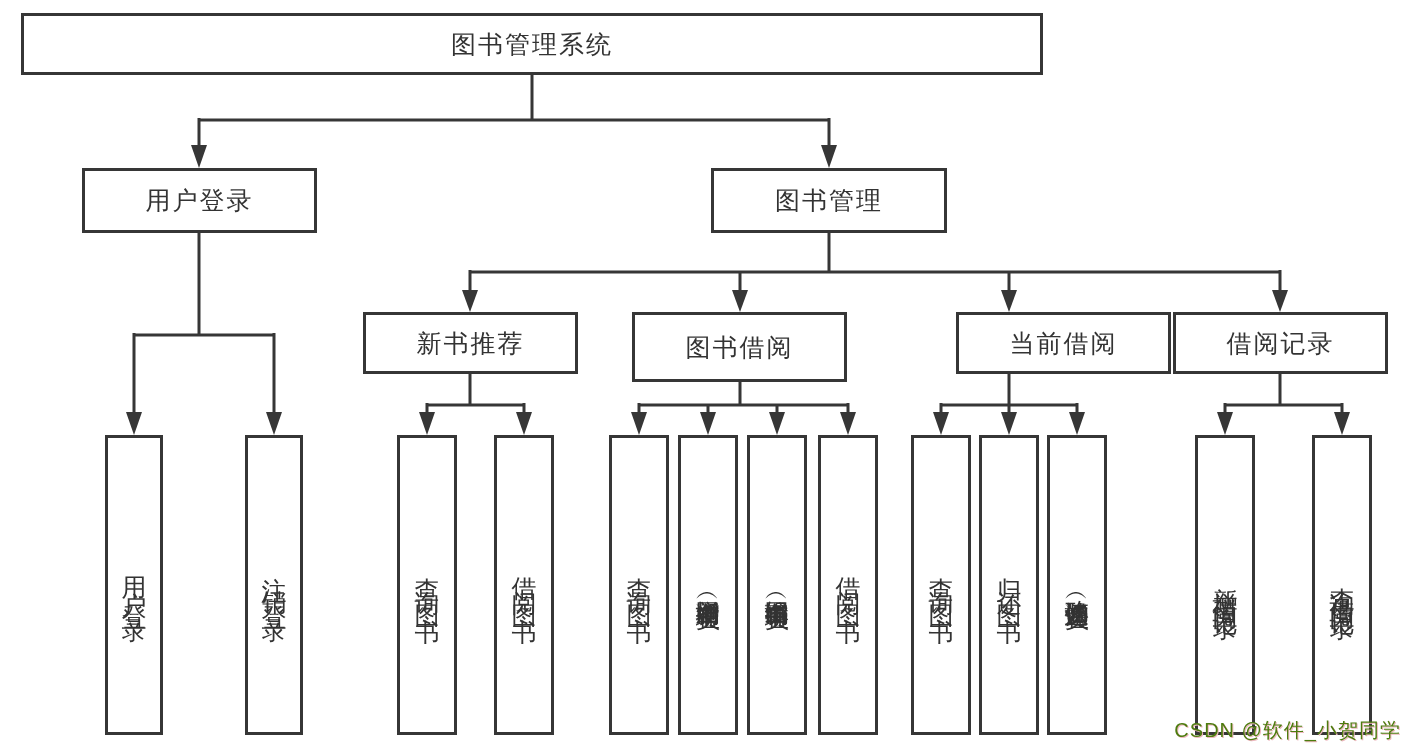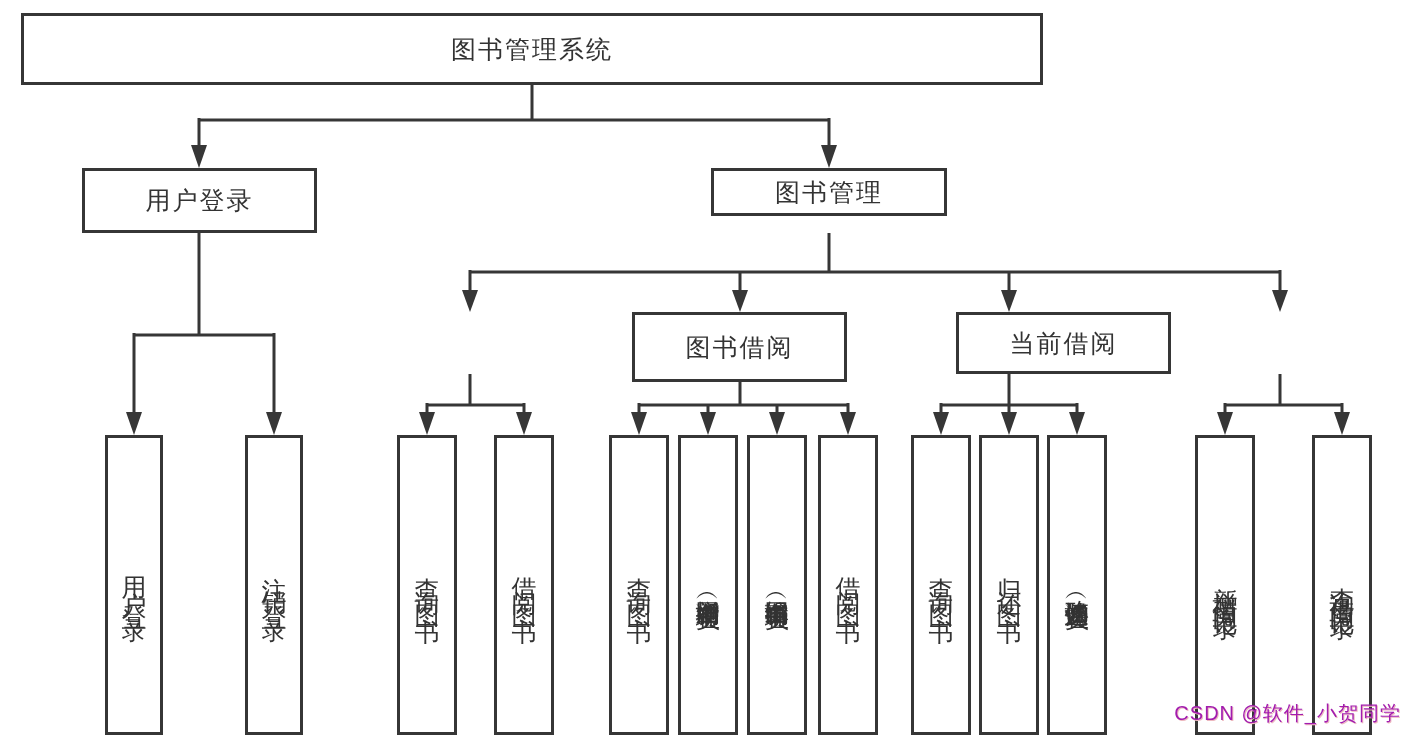--- a/index.html
+++ b/index.html
@@ -34,23 +34,23 @@
     font-size: 25px;
     line-height: 1.15;
     display: block;
   }
   .sp14 span { letter-spacing: 14px; }
   .sp6  span { letter-spacing: 6px;  }
   .sp1  span { letter-spacing: 1px; font-size: 24px; }
   .watermark {
     position: absolute;
     right: 4px;
-    bottom: 20px;
+    bottom: 3px;
     font-size: 20px;
-    color: #a21caf;
+    color: #4d7c0f;
     text-shadow: 1px 1px 0 #edb8bf;
     letter-spacing: 1px;
     z-index: 5;
     white-space: nowrap;
   }
 </style>
 </head>
 <body>
 
 <div class="canvas">
@@ -88,36 +88,42 @@
       <polygon points="769,412 785,412 777,435"></polygon>
       <polygon points="840,412 856,412 848,435"></polygon>
       <polygon points="933,412 949,412 941,435"></polygon>
       <polygon points="1001,412 1017,412 1009,435"></polygon>
       <polygon points="1069,412 1085,412 1077,435"></polygon>
       <polygon points="1217,412 1233,412 1225,435"></polygon>
       <polygon points="1334,412 1350,412 1342,435"></polygon>
     </g>
   </svg>
 
-  <div class="box h" style="left:21px; top:13px; width:1022px; height:72px;">
+  <div class="box h" style="left:21px; top:13px; width:1022px; height:62px;">
     <span>图书管理系统</span>
   </div>
 
   <div class="box h" style="left:82px; top:168px; width:235px; height:65px;">
     <span>用户登录</span>
   </div>
-  <div class="box h" style="left:711px; top:168px; width:236px; height:48px;">
+  <div class="box h" style="left:711px; top:168px; width:236px; height:65px;">
     <span>图书管理</span>
   </div>
 
+  <div class="box h" style="left:363px; top:312px; width:215px; height:62px;">
+    <span>新书推荐</span>
+  </div>
   <div class="box h" style="left:632px; top:312px; width:215px; height:70px;">
     <span>图书借阅</span>
   </div>
   <div class="box h" style="left:956px; top:312px; width:215px; height:62px;">
     <span>当前借阅</span>
+  </div>
+  <div class="box h" style="left:1173px; top:312px; width:215px; height:62px;">
+    <span>借阅记录</span>
   </div>
 
   <div class="box v sp14" style="left:105px; top:435px; width:58px; height:300px;">
     <span>用户登录</span>
   </div>
   <div class="box v sp14" style="left:245px; top:435px; width:58px; height:300px;">
     <span>注销登录</span>
   </div>
 
   <div class="box v sp14" style="left:397px; top:435px; width:60px; height:300px;">

